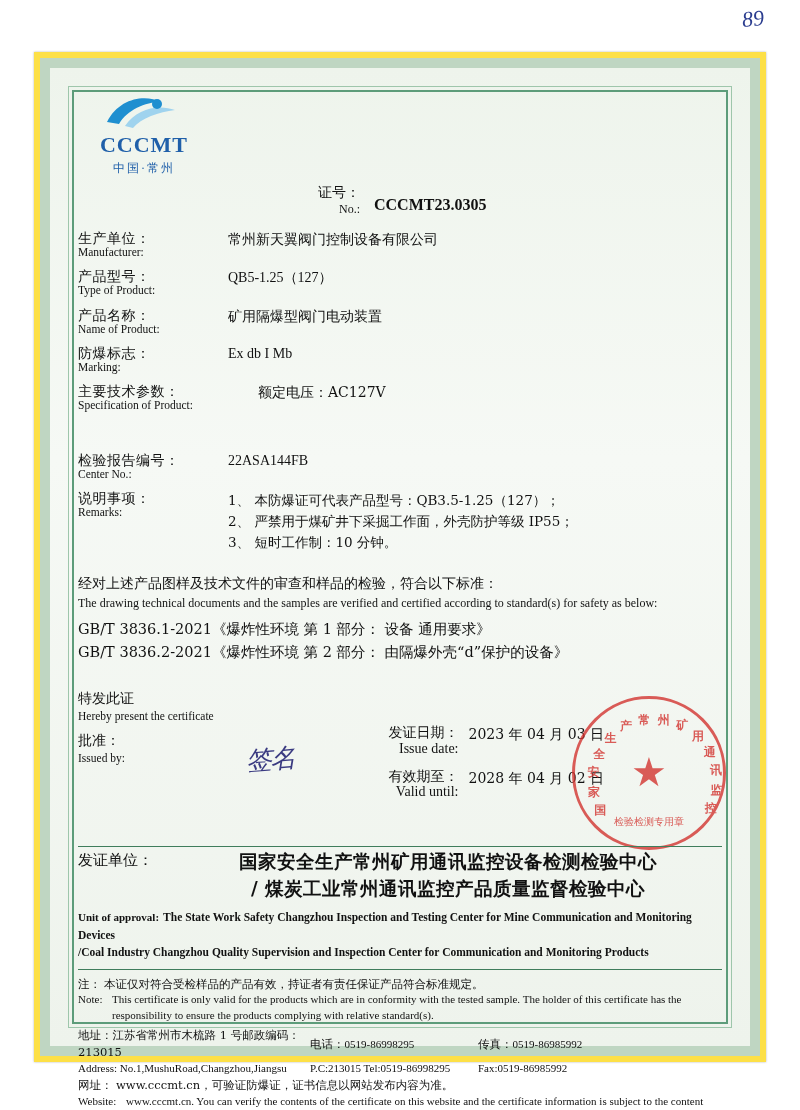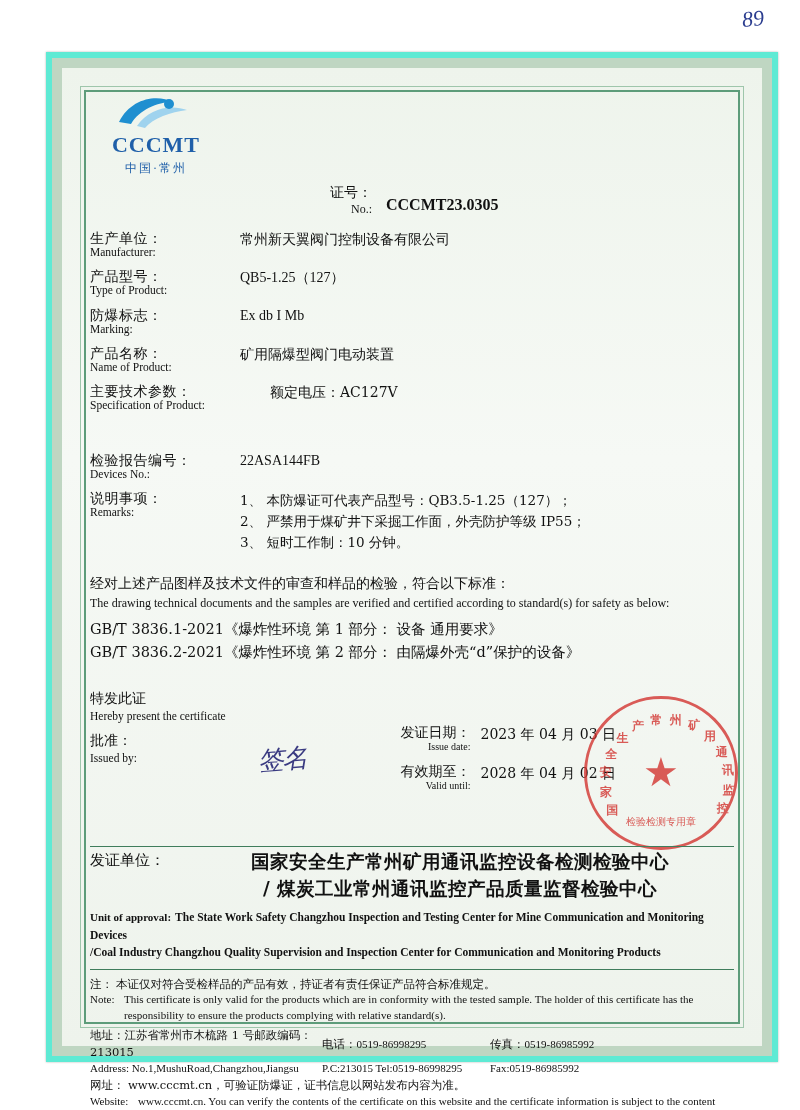--- a/index.html
+++ b/index.html
@@ -24,25 +24,25 @@
     font-family: "Liberation Serif", serif;
     font-size: 22px;
     color: #2b3d8f;
     transform: rotate(-6deg);
     font-style: italic;
   }
 
   
   .certificate {
     position: absolute;
-    left: 46px;
+    left: 34px;
     top: 52px;
     width: 732px;
     height: 1010px;
-    background: #5eead4;
+    background: #fde047;
     box-shadow: 0 0 2px rgba(0,0,0,.3);
   }
   .border-outer {
     position: absolute;
     left: 6px; top: 6px; right: 6px; bottom: 6px;
     border: 10px solid #bfd6c2;
     background: linear-gradient(180deg,#eef4ec 0%, #f6f9f5 40%, #eef3ec 100%);
   }
   .border-inner {
     position: absolute;
@@ -205,21 +205,21 @@
     width: 250px;
   }
   .date-row {
     display: flex;
     align-items: flex-start;
     justify-content: flex-end;
     margin-bottom: 10px;
   }
   .date-label { text-align: right; line-height: 1.2; margin-right: 10px; }
   .date-label .l-cn { font-family: "DejaVu Serif", serif; font-size: 14px; }
-  .date-label .l-en { font-size: 10px; }
+  .date-label .l-en { font-size: 14px; }
   .date-value {
     font-family: "DejaVu Serif", serif;
     font-size: 14px;
     padding-top: 2px;
     white-space: nowrap;
   }
 
   
   .seal {
     position: absolute;
@@ -366,48 +366,48 @@
       <div class="field-row">
         <div class="field-label">
           <div class="lab-cn">产品型号：</div>
           <div class="lab-en">Type of Product:</div>
         </div>
         <div class="field-value">QB5-1.25（127）</div>
       </div>
 
       <div class="field-row">
         <div class="field-label">
+          <div class="lab-cn">产品名称：</div>
+          <div class="lab-en">Name of Product:</div>
+        </div>
+        <div class="field-value cn">矿用隔爆型阀门电动装置</div>
+      </div>
+
+      <div class="field-row">
+        <div class="field-label">
           <div class="lab-cn">防爆标志：</div>
           <div class="lab-en">Marking:</div>
         </div>
         <div class="field-value">Ex db I Mb</div>
       </div>
 
       <div class="field-row">
         <div class="field-label">
-          <div class="lab-cn">产品名称：</div>
-          <div class="lab-en">Name of Product:</div>
-        </div>
-        <div class="field-value cn">矿用隔爆型阀门电动装置</div>
-      </div>
-
-      <div class="field-row">
-        <div class="field-label">
           <div class="lab-cn">主要技术参数：</div>
           <div class="lab-en">Specification of Product:</div>
         </div>
         <div class="field-value cn indent">额定电压：AC127V</div>
       </div>
 
       <div class="gap"></div>
 
       <div class="field-row">
         <div class="field-label">
           <div class="lab-cn">检验报告编号：</div>
-          <div class="lab-en">Devices No.:</div>
+          <div class="lab-en">Center No.:</div>
         </div>
         <div class="field-value">22ASA144FB</div>
       </div>
 
       <div class="field-row">
         <div class="field-label">
           <div class="lab-cn">说明事项：</div>
           <div class="lab-en">Remarks:</div>
         </div>
         <div class="remarks-list">

